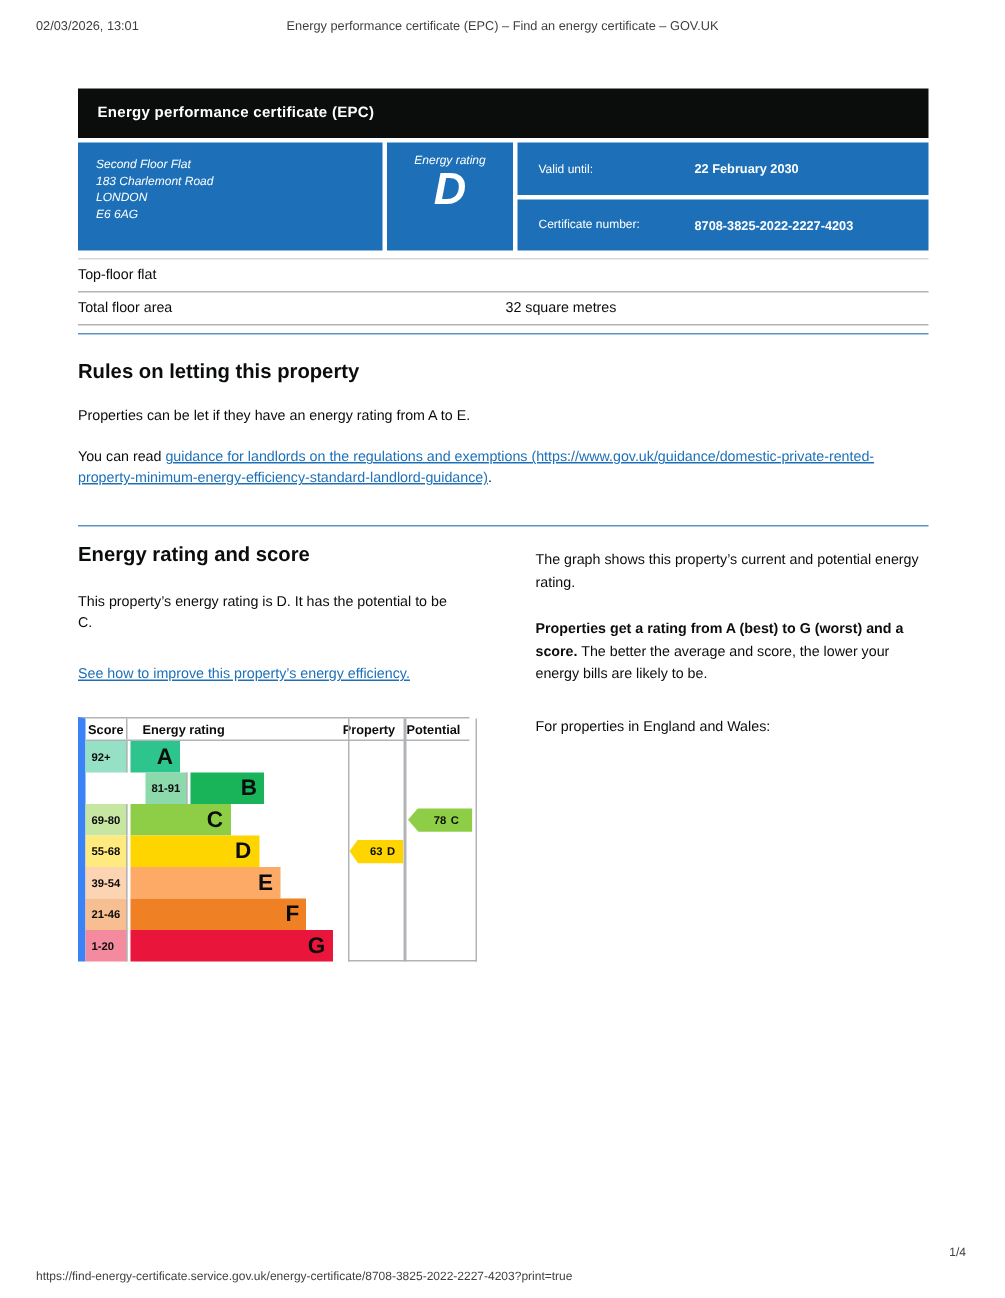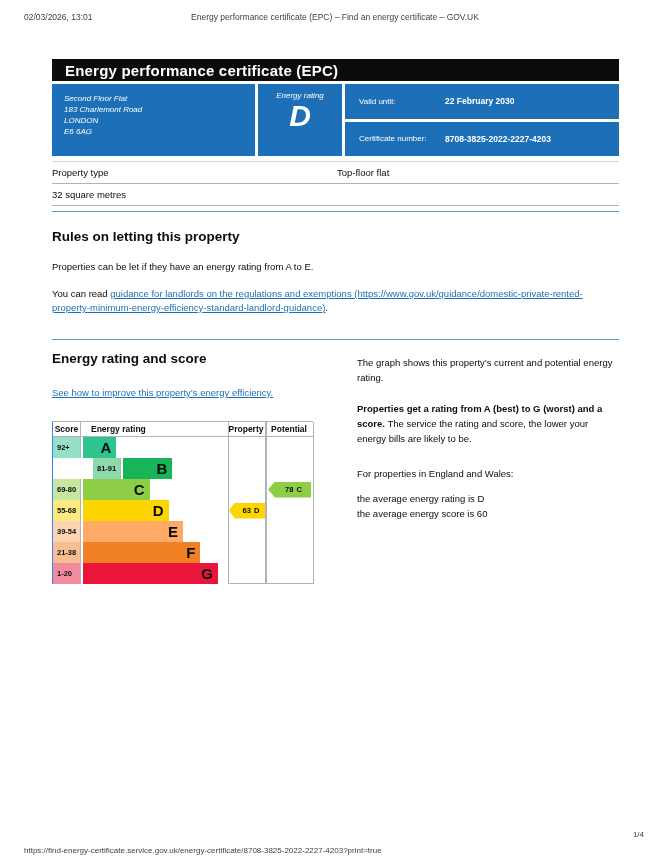--- a/index.html
+++ b/index.html
@@ -11,33 +11,33 @@
   .print-header { position:absolute; top:12px; left:0; width:100%; font-size:8.5px; color:#3f3f3f; }
   .print-header .ph-date { position:absolute; left:24px; top:0; }
   .print-header .ph-title { width:100%; text-align:center; }
   .print-footer { position:absolute; bottom:10px; left:0; width:100%; font-size:8px; color:#3f3f3f; }
   .print-footer .pf-url { position:absolute; left:24px; bottom:0; }
   .print-footer .pf-page { position:absolute; right:26px; bottom:16px; }
 
   .content { position:absolute; top:59px; left:52px; width:567px; }
 
   
-  .banner { background:#0b0c0c; color:#fff; height:22px; display:flex; align-items:center;
-            padding-left:13px; font-size:15px; font-weight:bold; letter-spacing:.2px; }
+  .banner { background:#0b0c0c; color:#fff; height:33px; display:flex; align-items:center;
+            padding-left:13px; font-size:10px; font-weight:bold; letter-spacing:.2px; }
 
   
   .summary { display:flex; gap:3px; margin-top:3px; height:72px; }
   .summary .cell { background:#1d70b8; color:#fff;font-style:italic; }
   .sum-address { width:203px; padding:9px 0 0 12px; font-size:8px; line-height:11px; }
   .sum-rating { width:84px; display:flex; flex-direction:column; align-items:center; padding-top:7px; }
   .sum-rating .er-label { font-size:8px; }
   .sum-rating .er-big { font-size:30px; font-weight:bold; line-height:32px; }
   .sum-right { flex:1; display:flex; flex-direction:column; gap:3px; background:#fff !important; }
   .sum-row { background:#1d70b8; color:#fff; flex:1; display:flex; align-items:center; font-size:8px; }
-  .sum-row .lbl { width:100px; padding-left:14px; }
+  .sum-row .lbl { width:118px; padding-left:14px; }
   .sum-row .val { font-weight:bold; font-size:8.5px; }
 
   
   .prop-table { margin-top:5px; border-top:1px solid #d5d7d8; }
   .prop-row { display:flex; height:22px; align-items:center; border-bottom:1px solid #b1b4b6; font-size:9.5px; }
   .prop-row .p-label { width:285px; }
 
   hr.blue { border:none; border-top:1px solid #5694ca; margin-top:5px; }
   hr.blue2 { border:none; border-top:1px solid #5694ca; margin-top:24px; }
 
@@ -51,21 +51,21 @@
   .col-left { width:272px; }
   .col-right { flex:1; margin-left:33px; padding-top:4px; }
   .rp { font-size:9.5px; line-height:15px; }
   .rp + .rp { margin-top:16px; }
   .rp-gap { margin-top:20px !important; }
   .avg { margin-top:10px !important; }
   .improve { display:inline-block; margin-top:20px; font-size:9.5px; line-height:14px; width:230px; }
   .left-para { margin-top:18px; width:250px; }
 
   
-  .epc { position:relative; width:261px; margin-top:21px; border-top:1px solid #b1b4b6; border-left:1px solid #3b82f6; font-size:0; }
+  .epc { position:relative; width:261px; margin-top:21px; border-top:1px solid #b1b4b6; border-left:5px solid #3b82f6; font-size:0; }
   .epc-head { display:flex; height:15px; border-bottom:1px solid #b1b4b6; }
   .epc-head div { font-size:8.5px; font-weight:bold; display:flex; align-items:center; }
   .eh-score { width:28px; justify-content:center; border-right:1px solid #b1b4b6; }
   .eh-rating { flex:1; padding-left:10px; }
   .eh-current { width:38px; justify-content:center; }
   .eh-potential { width:48px; justify-content:center; }
   .epc-rows { position:relative; }
   .epc-row { display:flex; height:21px; }
   .epc-score { width:28px; font-size:7.5px; font-weight:bold; display:flex; align-items:center; padding-left:4px; border-right:1px solid #b1b4b6; }
   .epc-barwrap { width:145px; margin-left:2px; }
@@ -114,39 +114,40 @@
         </div>
         <div class="sum-row">
           <span class="lbl">Certificate number:</span>
           <span class="val">8708-3825-2022-2227-4203</span>
         </div>
       </div>
     </div>
 
     <div class="prop-table">
       <div class="prop-row">
-        <span class="p-label">Property type</span>
         <span>Top-floor flat</span>
       </div>
       <div class="prop-row">
+        <span class="p-label">Total floor area</span>
         <span>32 square metres</span>
       </div>
     </div>
 
     <hr class="blue">
 
     <div class="h2">Rules on letting this property</div>
     <div class="para">Properties can be let if they have an energy rating from A to E.</div>
     <div class="para2"><span>You can read </span><a class="link" href="#">guidance for landlords on the regulations and exemptions (https://www.gov.uk/guidance/domestic-private-rented-property-minimum-energy-efficiency-standard-landlord-guidance)</a><span>.</span></div>
 
     <hr class="blue2">
 
     <div class="cols">
       <div class="col-left">
         <div class="h2" style="margin-top:0;">Energy rating and score</div>
+        <div class="para left-para">This property’s energy rating is D. It has the potential to be C.</div>
         <a class="link improve" href="#">See how to improve this property’s energy efficiency.</a>
 
         <div class="epc">
           <div class="epc-head">
             <div class="eh-score">Score</div>
             <div class="eh-rating">Energy rating</div>
             <div class="eh-current">Property</div>
             <div class="eh-potential">Potential</div>
           </div>
           <div class="epc-rows">
@@ -184,21 +185,21 @@
               </div>
               <div class="epc-row">
                 <div class="epc-score" style="background: rgb(253, 212, 178);">39-54</div>
                 <div class="epc-barwrap">
                   <div class="epc-bar" style="background: rgb(252, 170, 101); width: 69%;">
                     <span class="epc-letter">E</span>
                   </div>
                 </div>
               </div>
               <div class="epc-row">
-                <div class="epc-score" style="background: rgb(247, 191, 145);">21-38</div>
+                <div class="epc-score" style="background: rgb(247, 191, 145);">21-46</div>
                 <div class="epc-barwrap">
                   <div class="epc-bar" style="background: rgb(239, 128, 35); width: 81%;">
                     <span class="epc-letter">F</span>
                   </div>
                 </div>
               </div>
               <div class="epc-row">
                 <div class="epc-score" style="background: rgb(244, 138, 157);">1-20</div>
                 <div class="epc-barwrap">
                   <div class="epc-bar" style="background: rgb(233, 21, 59); width: 93%;">
@@ -215,26 +216,22 @@
             </div>
           <div class="epc-arrow pot" style="top: 59.5px; background: rgb(141, 206, 70);">
               <span class="num">78</span>
               <span class="ltr">C</span>
             </div>
         </div>
       </div>
 
       <div class="col-right">
         <div class="rp">The graph shows this property’s current and potential energy rating.</div>
-        <div class="rp"><b>Properties get a rating from A (best) to G (worst) and a score.</b><span> The service the rating and score, the lower your energy bills are likely to be.</span></div>
+        <div class="rp"><b>Properties get a rating from A (best) to G (worst) and a score.</b><span> The better the average and score, the lower your energy bills are likely to be.</span></div>
         <div class="rp rp-gap">For properties in England and Wales:</div>
-        <div class="rp avg">
-          <div>the average energy rating is D</div>
-          <div>the average energy score is 60</div>
-        </div>
       </div>
     </div>
 
   </div>
 
   <div class="print-footer">
     <span class="pf-url">https://find-energy-certificate.service.gov.uk/energy-certificate/8708-3825-2022-2227-4203?print=true</span>
     <span class="pf-page">1/4</span>
   </div>
 

